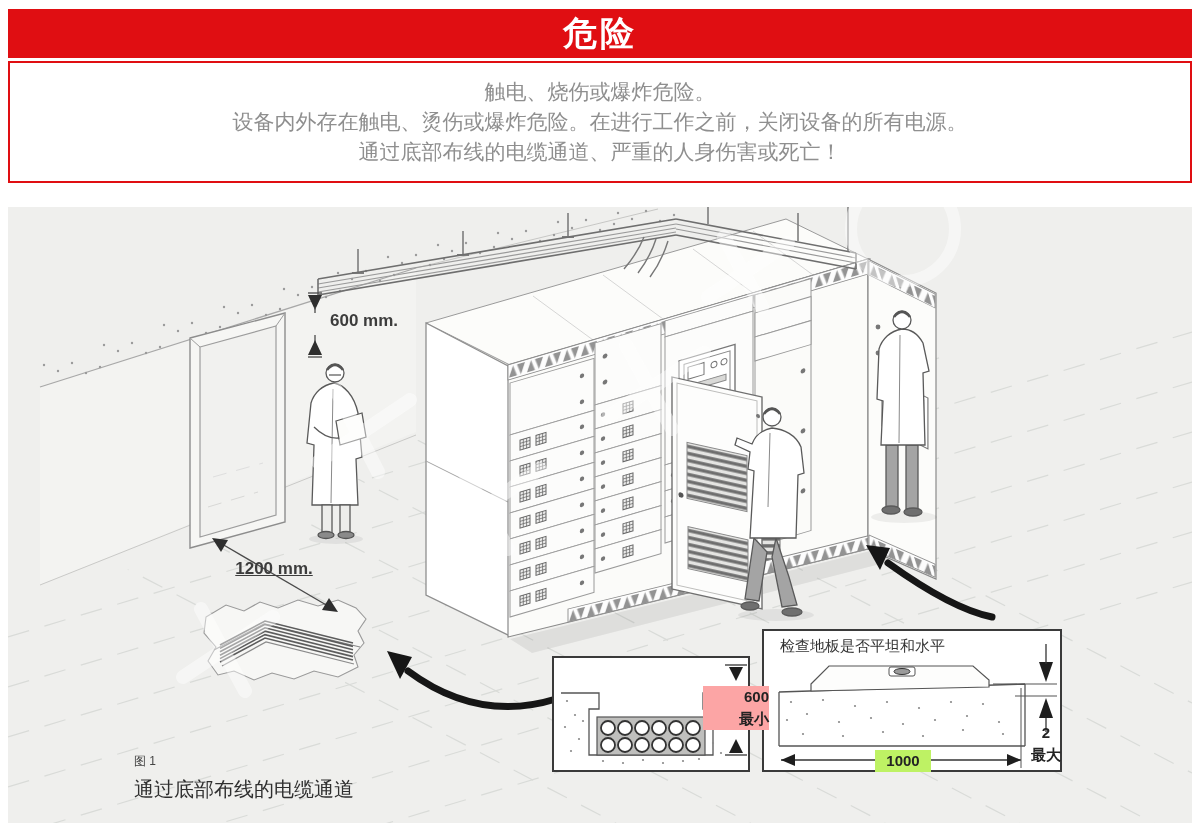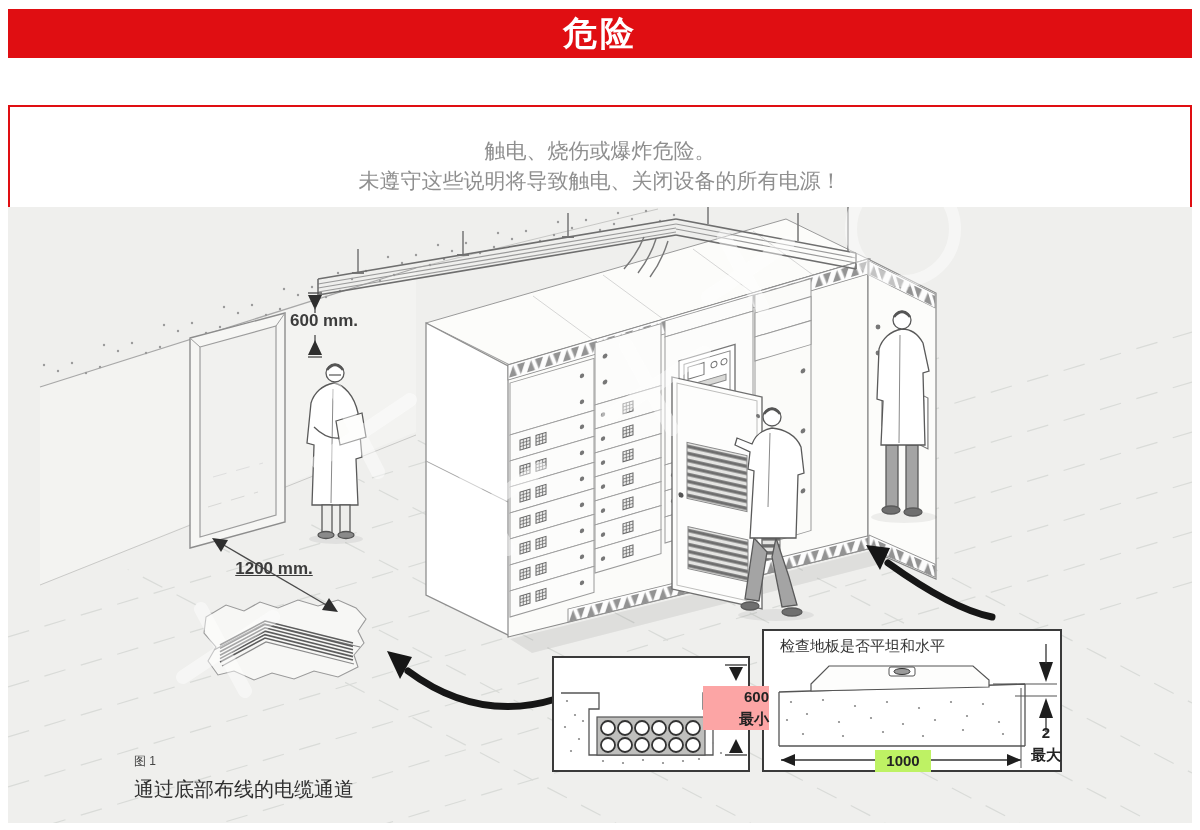--- a/index.html
+++ b/index.html
@@ -7,21 +7,21 @@
   .page{position:relative;width:1200px;height:830px;background:#fff;overflow:hidden;}
   .danger-banner{
     position:absolute;left:8px;top:9px;width:1184px;height:49px;
     background:#e00e12;color:#fff;display:flex;align-items:center;justify-content:center;
     font-size:34px;font-weight:bold;letter-spacing:3px;
   }
   .warning-box{
     position:absolute;left:8px;top:61px;width:1180px;height:118px;
     background:#fff;border:2px solid #e00e12;
     display:flex;flex-direction:column;align-items:center;justify-content:center;
-    color:#8f8f8f;font-size:21px;line-height:30px;text-align:center;margin-top:44px;
+    color:#8f8f8f;font-size:21px;line-height:30px;text-align:center;
   }
   .diagram-panel{
     position:absolute;left:8px;top:207px;width:1184px;height:616px;
     background:#efefed;overflow:hidden;
   }
   .diagram-panel svg{position:absolute;left:0;top:0;}
   .lbl{position:absolute;color:#3d3d3d;}
   .dim{font-size:17px;font-weight:600;color:#3c3c3c;}
   .dim-small{font-size:15px;font-weight:600;color:#232323;text-align:center;line-height:1.45;}
   .inset-title{font-size:15px;color:#333;}
@@ -33,21 +33,22 @@
 <body>
 
 <div class="page">
 
   <div class="danger-banner">
     <span>危险</span>
   </div>
 
   <div class="warning-box">
     <div>触电、烧伤或爆炸危险。</div>
-    <div>未遵守这些说明将导致触电、关闭设备的所有电源！</div>
+    <div>设备内外存在触电、烫伤或爆炸危险。在进行工作之前，关闭设备的所有电源。</div>
+    <div>通过底部布线的电缆通道、严重的人身伤害或死亡！</div>
   </div>
 
   <div class="diagram-panel">
 
     <svg width="1184" height="616" viewBox="0 0 1184 616">
       <defs>
         <pattern id="truss" width="18" height="15" patternUnits="userSpaceOnUse">
           <rect width="18" height="15" fill="#fdfdfd"></rect>
           <path d="M1,13 L5,2 L9,13 Z" fill="#939393"></path>
           <path d="M9,2 L13,13 L17,2 Z" fill="#939393"></path>
@@ -441,21 +442,21 @@
           <line x1="230" y1="54" x2="294" y2="54" stroke="#555" stroke-width="1.1"></line>
           <line x1="252" y1="66" x2="294" y2="66" stroke="#555" stroke-width="1.1"></line>
           <polygon points="276,32 290,32 283,52" fill="#1e1e1e"></polygon>
           <line x1="283" y1="14" x2="283" y2="34" stroke="#333" stroke-width="1.3"></line>
           <polygon points="276,88 290,88 283,68" fill="#1e1e1e"></polygon>
           <line x1="283" y1="88" x2="283" y2="102" stroke="#333" stroke-width="1.3"></line>
         </g>
       </g>
     </svg>
 
-    <div class="lbl dim" style="left:276px;top:104px;width:80px;">
+    <div class="lbl dim" style="left:276px;top:104px;width:80px;padding-left:40px;">
       <span class="center" style="display:block;">600 mm.</span>
     </div>
     <div class="lbl dim" style="left:216px;top:352px;width:100px;text-decoration:underline;">
       <span class="center" style="display:block;">1200 mm.</span>
     </div>
     <div class="lbl fig-label" style="left:126px;top:546px;">
       <span>图 1</span>
     </div>
     <div class="lbl fig-caption" style="left:126px;top:569px;">
       <span>通过底部布线的电缆通道</span>

